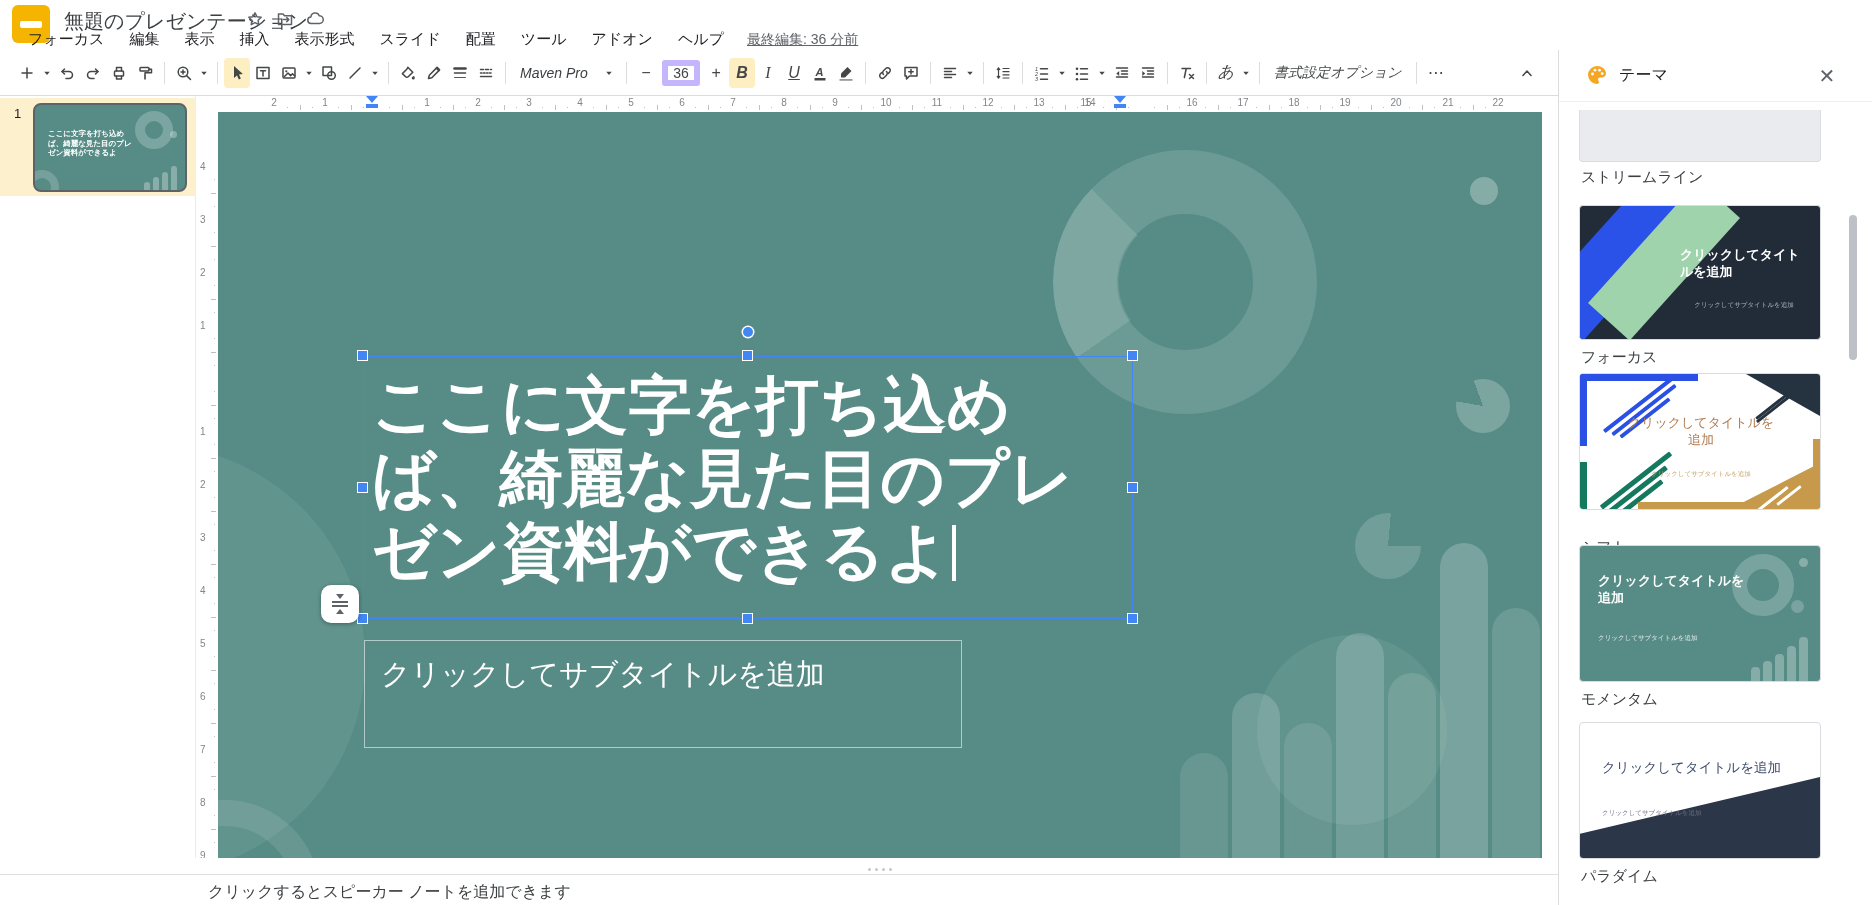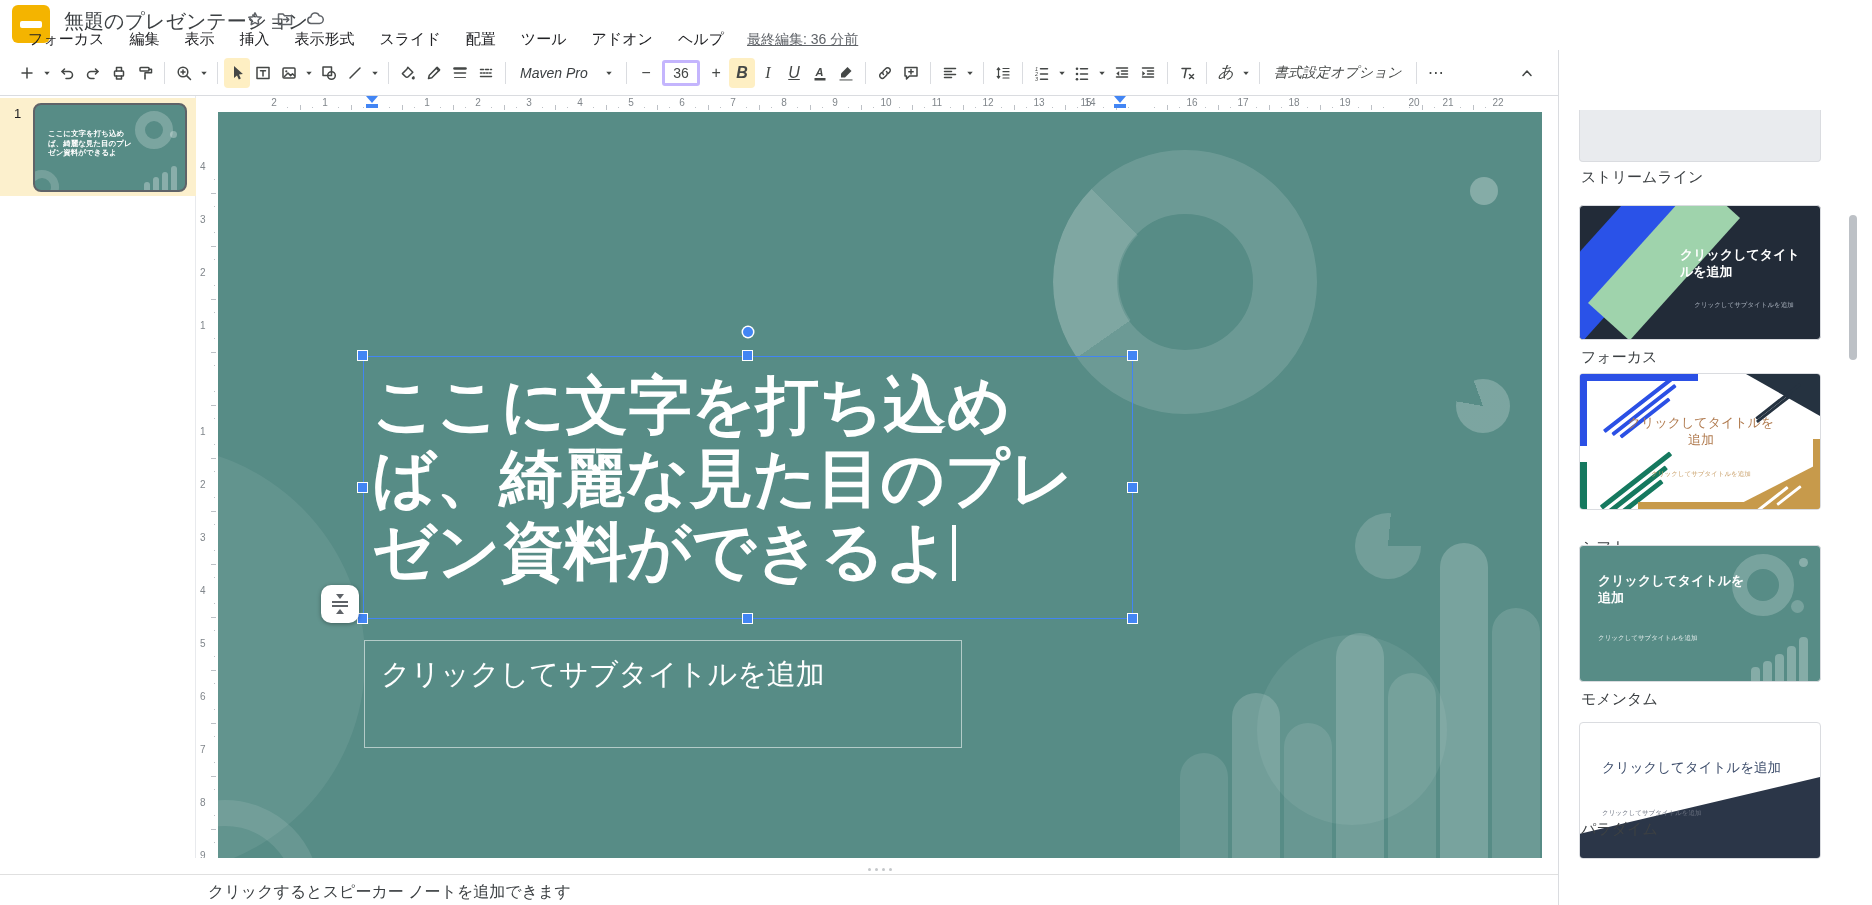--- a/index.html
+++ b/index.html
@@ -21,21 +21,21 @@
 
   
   .toolbar { position:absolute; left:0; top:50px; width:1558px; height:46px; background:#fff; border-bottom:1px solid #dadce0; display:flex; align-items:center; padding-left:14px; color:#444746; }
   .tb { height:30px; min-width:26px; display:flex; align-items:center; justify-content:center; border-radius:4px; cursor:pointer; color:#444746;font-style:italic; }
   .tb svg { display:block; }
   .tb.active { background:#feefc3; }
   .tb.dd { min-width:14px; }
   .sep { width:1px; height:22px; background:#dadce0; margin:0 6px; }
   .font-box { min-width:108px; font-size:14px; color:#3c4043; justify-content:flex-start; padding:0 4px 0 8px; }
   .font-box .fname { flex:1; }
-  .size-box { width:38px; height:26px; border:3px solid #c4b5fd; border-radius:3px; font-size:14px; display:flex; align-items:center; justify-content:center; margin:0 3px; cursor:text; }
+  .size-box { width:38px; height:26px; border:6px solid #c4b5fd; border-radius:3px; font-size:14px; display:flex; align-items:center; justify-content:center; margin:0 3px; cursor:text; }
   .txt-glyph { font-size:16px; }
   .fmt-opts { font-size:14px; color:#444746; padding:0 8px; min-width:auto; }
   .collapse { position:absolute; right:18px; top:8px; }
 
   
   .hruler { position:absolute; left:218px; top:96px; width:1324px; height:16px; background:#fff; overflow:hidden; }
   .hruler .num { position:absolute; top:1px; font-size:10px; color:#80868b; transform:translateX(-50%); }
   .hruler .tick { position:absolute; bottom:2px; width:1px; height:5px; background:#bdc1c6; }
   .hruler .dot { position:absolute; bottom:4px; width:1px; height:1px; background:#bdc1c6; }
   .ind-marker { position:absolute; z-index:3; }
@@ -501,21 +501,21 @@
       <span class="tick" style="left: 1050.5px;"></span>
       <span class="dot" style="left: 1063.25px;"></span>
       <span class="num" style="left: 1076px;">18</span>
       <span class="dot" style="left: 1088.75px;"></span>
       <span class="tick" style="left: 1101.5px;"></span>
       <span class="dot" style="left: 1114.25px;"></span>
       <span class="num" style="left: 1127px;">19</span>
       <span class="dot" style="left: 1139.75px;"></span>
       <span class="tick" style="left: 1152.5px;"></span>
       <span class="dot" style="left: 1165.25px;"></span>
-      <span class="num" style="left: 1178px; margin-left: 18px;">20</span>
+      <span class="num" style="left: 1178px;">20</span>
       <span class="dot" style="left: 1190.75px;"></span>
       <span class="tick" style="left: 1203.5px;"></span>
       <span class="dot" style="left: 1216.25px;"></span>
       <span class="num" style="left: 1230px;">21</span>
       <span class="dot" style="left: 1241.75px;"></span>
       <span class="tick" style="left: 1254.5px;"></span>
       <span class="dot" style="left: 1267.25px;"></span>
       <span class="num" style="left: 1280px;">22</span>
     </div>
   <div class="vruler" id="vruler">
@@ -647,20 +647,31 @@
     <div class="drag-dots">
         <i></i>
         <i></i>
         <i></i>
         <i></i>
       </div>
     <div class="notes-text">クリックするとスピーカー ノートを追加できます</div>
   </div>
 
   <div class="panel">
+    <div class="panel-header">
+      <span class="palette-icon"><svg viewBox="0 0 24 24" width="24" height="24">
+            <path fill="#f5a623" d="M12 3a9 9 0 1 0 0 18c1.2 0 2-.9 2-2 0-.5-.2-.9-.5-1.3-.3-.3-.5-.8-.5-1.2 0-1.1.9-2 2-2h2.3A4.7 4.7 0 0 0 21 10c-.4-4-4.3-7-9-7z"></path>
+            <circle cx="7.5" cy="11" r="1.4" fill="#fff"></circle>
+            <circle cx="10" cy="7.2" r="1.4" fill="#fff"></circle>
+            <circle cx="14.5" cy="7.2" r="1.4" fill="#fff"></circle>
+            <circle cx="17.2" cy="10.6" r="1.4" fill="#fff"></circle>
+          </svg></span>
+      <span class="panel-title">テーマ</span>
+      <span class="panel-close">✕</span>
+    </div>
 
     <div class="card card-gray"></div>
     <div class="card-label" style="top:118px">ストリームライン</div>
 
     <div class="card card-focus">
       <div class="fc-blue"></div>
       <div class="fc-green"></div>
       <div class="fc-title">クリックしてタイトルを追加</div>
       <div class="fc-sub">クリックしてサブタイトルを追加</div>
     </div>
@@ -703,17 +714,17 @@
           <i style="height:44px"></i>
       </div>
     </div>
     <div class="card-label" style="top:640px">モメンタム</div>
 
     <div class="card card-paradigm">
       <div class="pa-wedge"></div>
       <div class="pa-title">クリックしてタイトルを追加</div>
       <div class="pa-sub">クリックしてサブタイトルを追加</div>
     </div>
-    <div class="card-label" style="top:770px">パラダイム</div>
+    <div class="card-label" style="top:817px">パラダイム</div>
 
     <div class="panel-scrollbar"></div>
   </div>
 </div>
 
 </body></html>

